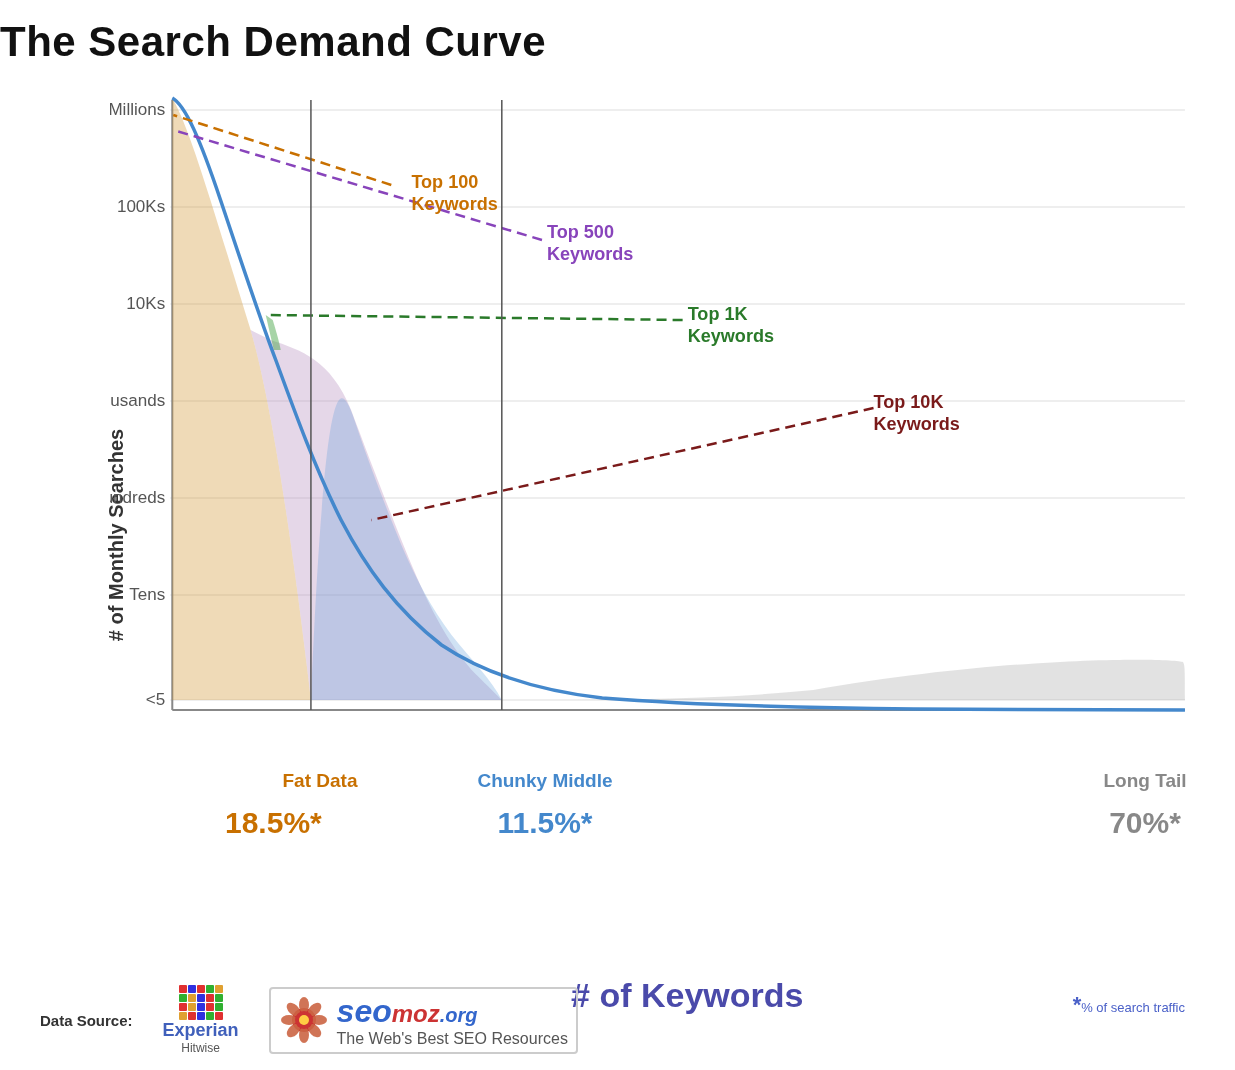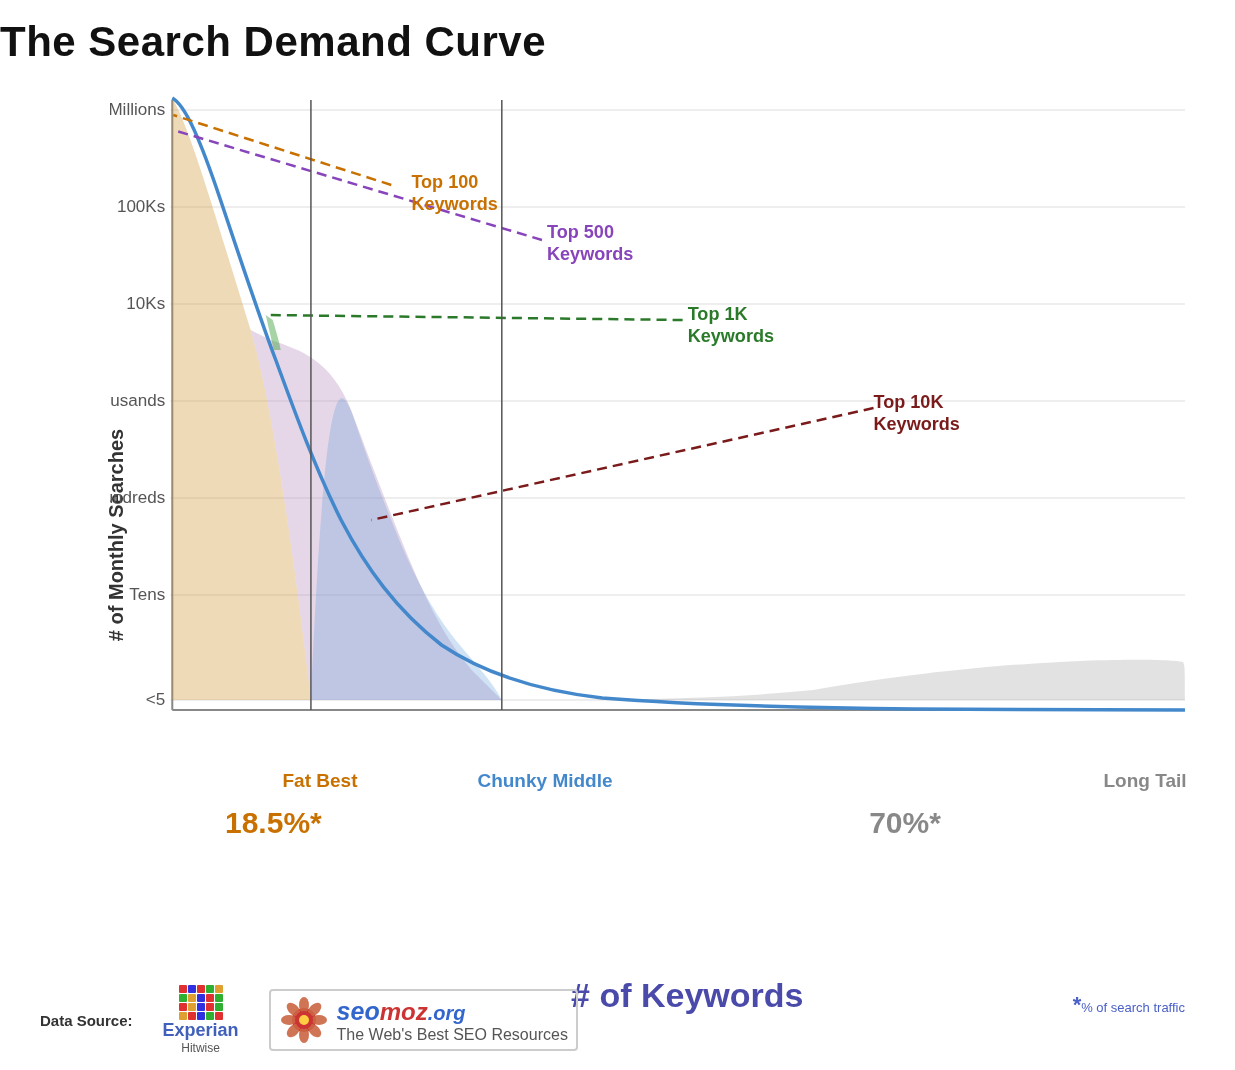--- a/index.html
+++ b/index.html
@@ -163,33 +163,36 @@
   <text x="575" y="240" font-size="18" font-weight="bold" fill="#2a7a2a">Top 1K</text>
   <text x="575" y="262" font-size="18" font-weight="bold" fill="#2a7a2a">Keywords</text>
 
   <text x="760" y="328" font-size="18" font-weight="bold" fill="#7a1a1a">Top 10K</text>
   <text x="760" y="350" font-size="18" font-weight="bold" fill="#7a1a1a">Keywords</text>
 
 </svg>
 
 <div style="position:absolute; top:770px; left:225px; display:flex; align-items:flex-start; gap:0;">
   <div style="text-align:center; width:190px;">
-    <div style="font-size:19px; color:#c87000; font-weight:bold;">Fat Best</div>
+    <div style="font-size:19px; color:#c87000; font-weight:bold;">Fat Data</div>
   </div>
   <div style="text-align:center; width:220px; margin-left:20px;">
     <div style="font-size:19px; color:#4488cc; font-weight:bold;">Chunky Middle</div>
   </div>
   <div style="text-align:center; width:300px; margin-left:340px;">
     <div style="font-size:19px; color:#888; font-weight:bold;">Long Tail</div>
   </div>
 </div>
 
 <div style="position:absolute; top:806px; left:225px; display:flex; align-items:flex-start; gap:0;">
   <div style="width:190px;">
     <div style="font-size:30px; color:#c87000; font-weight:bold;">18.5%*</div>
+  </div>
+  <div style="text-align:center; width:220px; margin-left:20px;">
+    <div style="font-size:30px; color:#4488cc; font-weight:bold;">11.5%*</div>
   </div>
   <div style="text-align:center; width:300px; margin-left:340px;">
     <div style="font-size:30px; color:#888; font-weight:bold;">70%*</div>
   </div>
 </div>
 
 <div class="keywords-label"># of Keywords</div>
 
 <div class="asterisk-note">
   <span class="big-star">*</span><span>% of search traffic</span>
@@ -239,18 +242,18 @@
         <ellipse cx="25" cy="10" rx="5" ry="8" transform="rotate(180 25 25)"></ellipse>
         <ellipse cx="25" cy="10" rx="5" ry="8" transform="rotate(225 25 25)"></ellipse>
         <ellipse cx="25" cy="10" rx="5" ry="8" transform="rotate(270 25 25)"></ellipse>
         <ellipse cx="25" cy="10" rx="5" ry="8" transform="rotate(315 25 25)"></ellipse>
       </g>
       <circle cx="25" cy="25" r="9" fill="#cc3333"></circle>
       <circle cx="25" cy="25" r="5" fill="#ffcc44"></circle>
     </svg>
     <div>
       <div class="seomoz-text">
-        <span style="color:#3366cc; font-style:italic; font-size:25px;">seo</span><span style="color:#cc3333; font-size:24px; font-style:italic;">moz</span><span style="color:#3366cc; font-size:20px; font-style:italic;">.org</span>
+        <span style="color:#3366cc; font-style:italic; font-size:32px;">seo</span><span style="color:#cc3333; font-size:24px; font-style:italic;">moz</span><span style="color:#3366cc; font-size:20px; font-style:italic;">.org</span>
       </div>
       <div class="seomoz-sub">The Web's Best SEO Resources</div>
     </div>
   </div>
 </div>
 
 </body></html>

